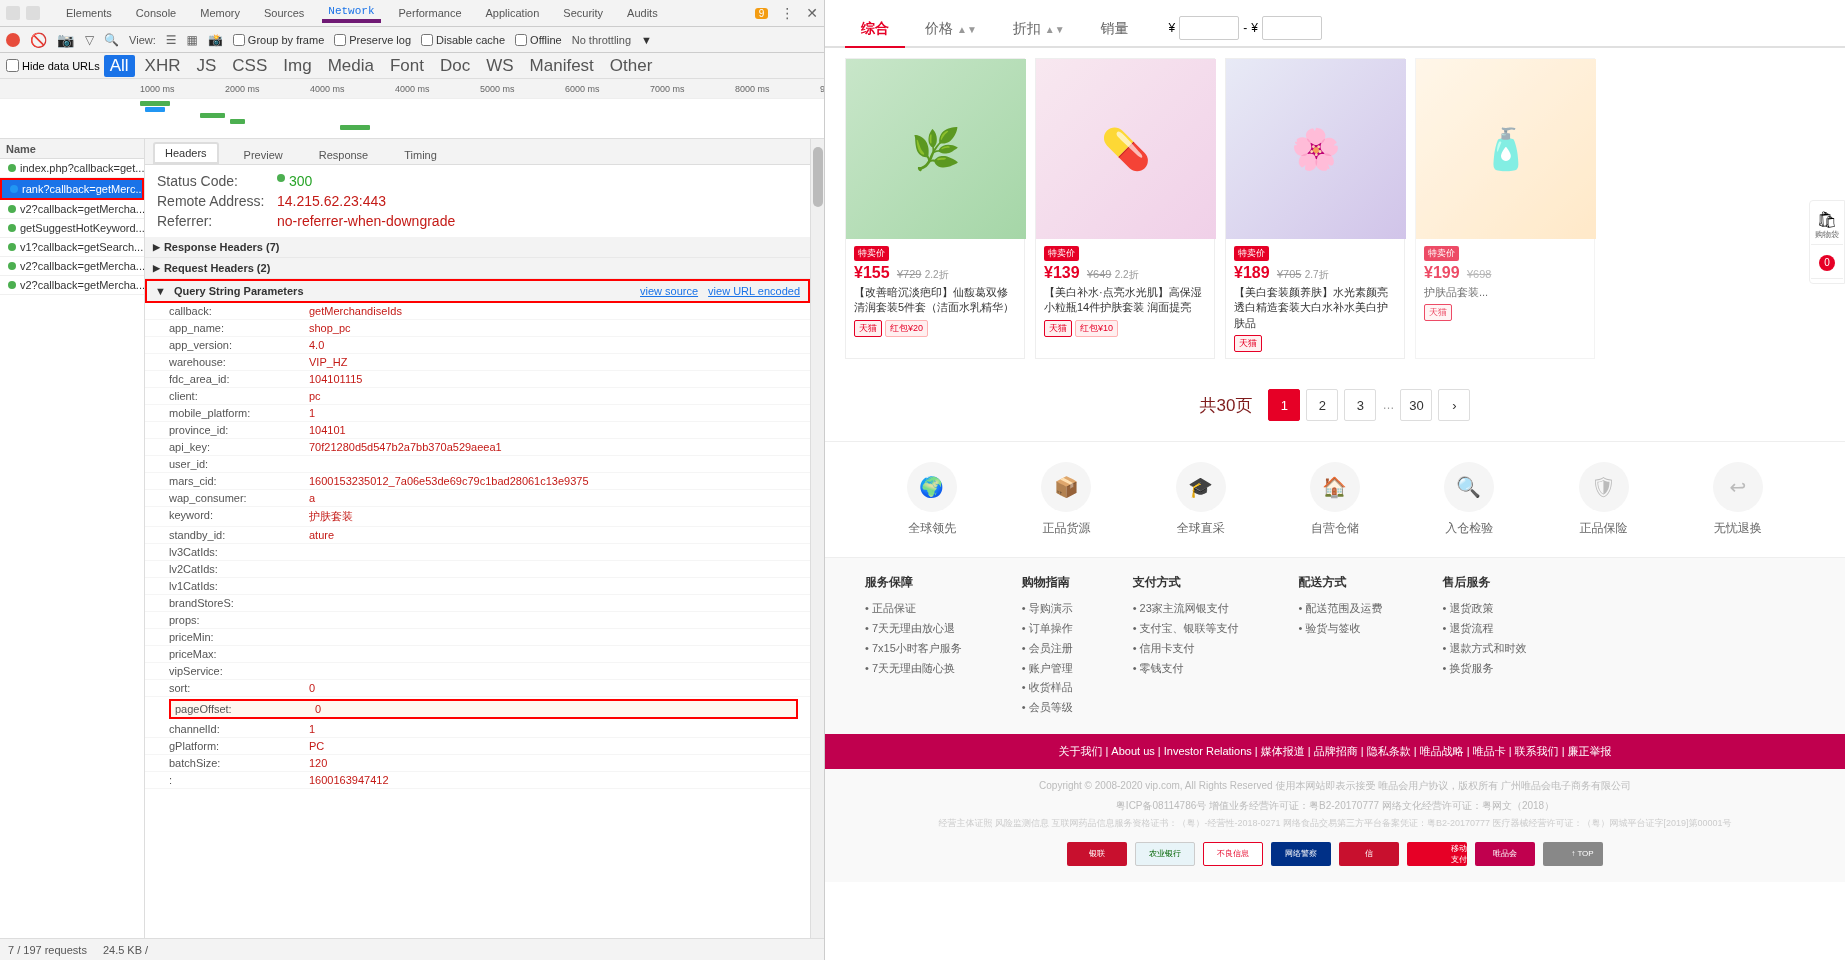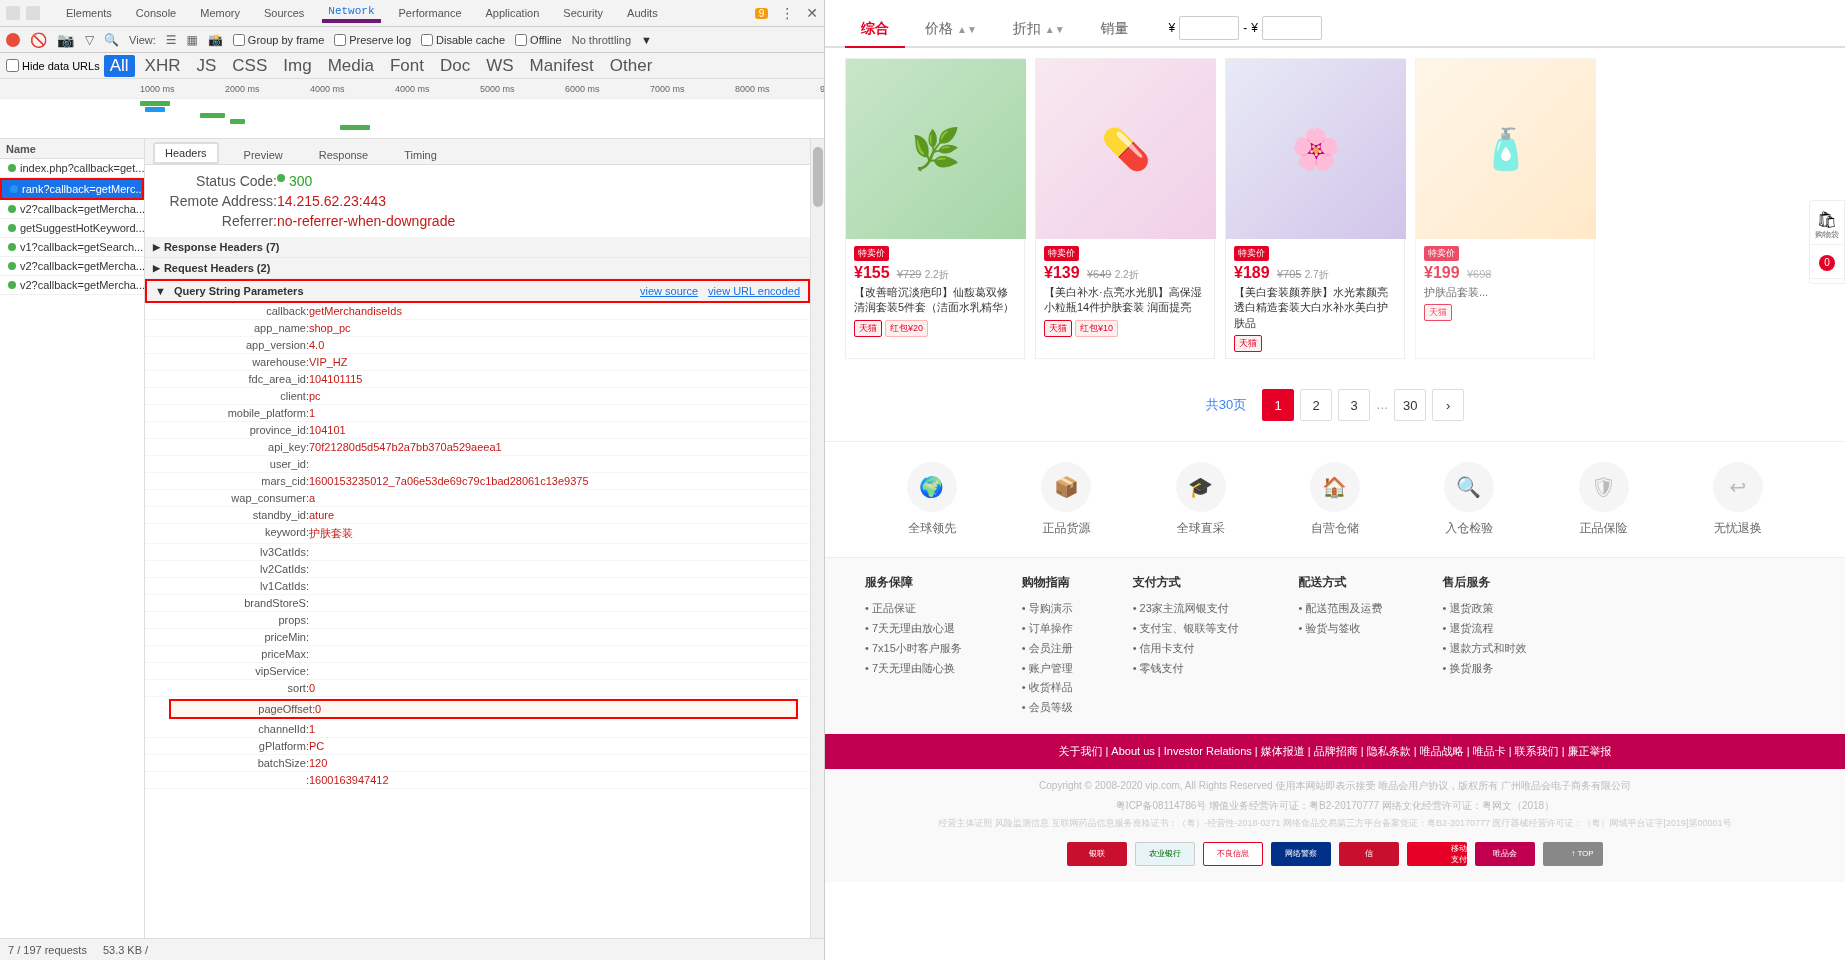--- a/index.html
+++ b/index.html
@@ -34,21 +34,21 @@
     
     .timeline-area { height: 60px; background: #fff; border-bottom: 1px solid #ddd; position: relative; overflow: hidden; }
     .timeline-ruler { height: 20px; background: #f3f3f3; border-bottom: 1px solid #eee; display: flex; align-items: center; padding: 0 0 0 140px; }
     .timeline-marks { display: flex; gap: 0; font-size: 9px; color: #666; }
     .timeline-mark { width: 85px; }
     .timeline-chart { height: 40px; position: relative; padding-left: 140px; }
     .timeline-bars { display: flex; flex-direction: column; gap: 1px; padding: 2px 0; }
     .tbar { height: 5px; background: #4caf50; border-radius: 1px; }
 
     
-    .devtools-main { display: flex; flex: 1; overflow: hidden; text-align: right; }
+    .devtools-main { display: flex; flex: 1; overflow: hidden; }
 
     
     .file-list { width: 145px; border-right: 1px solid #ddd; overflow-y: auto; background: #fff; }
     .file-list-header { height: 20px; background: #f3f3f3; border-bottom: 1px solid #ddd; display: flex; align-items: center; padding: 0 6px; font-size: 11px; font-weight: 600; color: #555; }
     .file-item { padding: 3px 8px; font-size: 11px; color: #333; cursor: pointer; white-space: nowrap; overflow: hidden; text-overflow: ellipsis; border-bottom: 1px solid #f0f0f0; display: flex; align-items: center; gap: 4px; }
     .file-item.active { background: #1a73e8; color: white; }
     .file-status { width: 8px; height: 8px; border-radius: 50%; flex-shrink: 0; }
     .status-green { background: #4caf50; }
     .status-blue { background: #2196f3; }
 
@@ -99,21 +99,21 @@
     .product-price-orig { color: #999; font-size: 11px; text-decoration: line-through; margin-left: 4px; }
     .product-discount { color: #999; font-size: 10px; }
     .product-title { font-size: 11px; color: #333; line-height: 1.4; margin-top: 3px; }
     .product-badges { display: flex; gap: 3px; margin-top: 4px; flex-wrap: wrap; }
     .badge { font-size: 9px; padding: 1px 4px; border-radius: 2px; }
     .badge-red { background: #fff0f0; color: #e60026; border: 1px solid #e60026; }
     .badge-pink { background: #fff0f0; color: #e60026; border: 1px solid #ffb3b3; }
 
     
     .pagination-row { display: flex; align-items: center; justify-content: center; padding: 20px; gap: 6px; }
-    .page-info { font-size: 13px; color: #3b82f6; margin-right: 10px; text-align: center; }
+    .page-info { font-size: 17px; color: #7f1d1d; margin-right: 10px; text-align: center; }
     .page-btn { width: 32px; height: 32px; border: 1px solid #ddd; border-radius: 2px; display: flex; align-items: center; justify-content: center; font-size: 13px; cursor: pointer; background: #fff; color: #333; }
     .page-btn.active { background: #e60026; color: white; border-color: #e60026; }
     .page-dots { color: #999; }
 
     
     .service-icons-row { display: flex; justify-content: space-around; padding: 20px 40px; border-top: 1px solid #eee; }
     .service-icon { display: flex; flex-direction: column; align-items: center; gap: 8px; }
     .service-icon-circle { width: 50px; height: 50px; border-radius: 50%; background: #f5f5f5; display: flex; align-items: center; justify-content: center; font-size: 20px; color: #bbb; }
     .service-icon-label { font-size: 12px; color: #666; }
 
@@ -353,26 +353,26 @@
             </div>
             <div class="param-row">
               <span class="param-key">mars_cid:</span>
               <span class="param-val">1600153235012_7a06e53de69c79c1bad28061c13e9375</span>
             </div>
             <div class="param-row">
               <span class="param-key">wap_consumer:</span>
               <span class="param-val">a</span>
             </div>
             <div class="param-row">
+              <span class="param-key">keyword:</span>
+              <span class="param-val">护肤套装</span>
+            </div>
+            <div class="param-row">
               <span class="param-key">standby_id:</span>
               <span class="param-val">ature</span>
-            </div>
-            <div class="param-row">
-              <span class="param-key">keyword:</span>
-              <span class="param-val">护肤套装</span>
             </div>
             <div class="param-row">
               <span class="param-key">lv3CatIds:</span>
               <span class="param-val"></span>
             </div>
             <div class="param-row">
               <span class="param-key">lv2CatIds:</span>
               <span class="param-val"></span>
             </div>
             <div class="param-row">
@@ -428,21 +428,21 @@
         </div>
       </div>
 
       <div class="scrollbar-area">
         <div class="scrollbar-thumb"></div>
       </div>
     </div>
 
     <div class="devtools-statusbar">
       <span>7 / 197 requests</span>
-      <span>53.3 KB /</span>
+      <span>24.5 KB /</span>
     </div>
   </div>
 
   <div class="shop-panel">
 
     <div class="shop-tabs">
       <div class="shop-tab active">综合</div>
       <div class="shop-tab shop-tab-dropdown">
         <span>价格</span>
         <span class="shop-tab-arr">▲▼</span>

